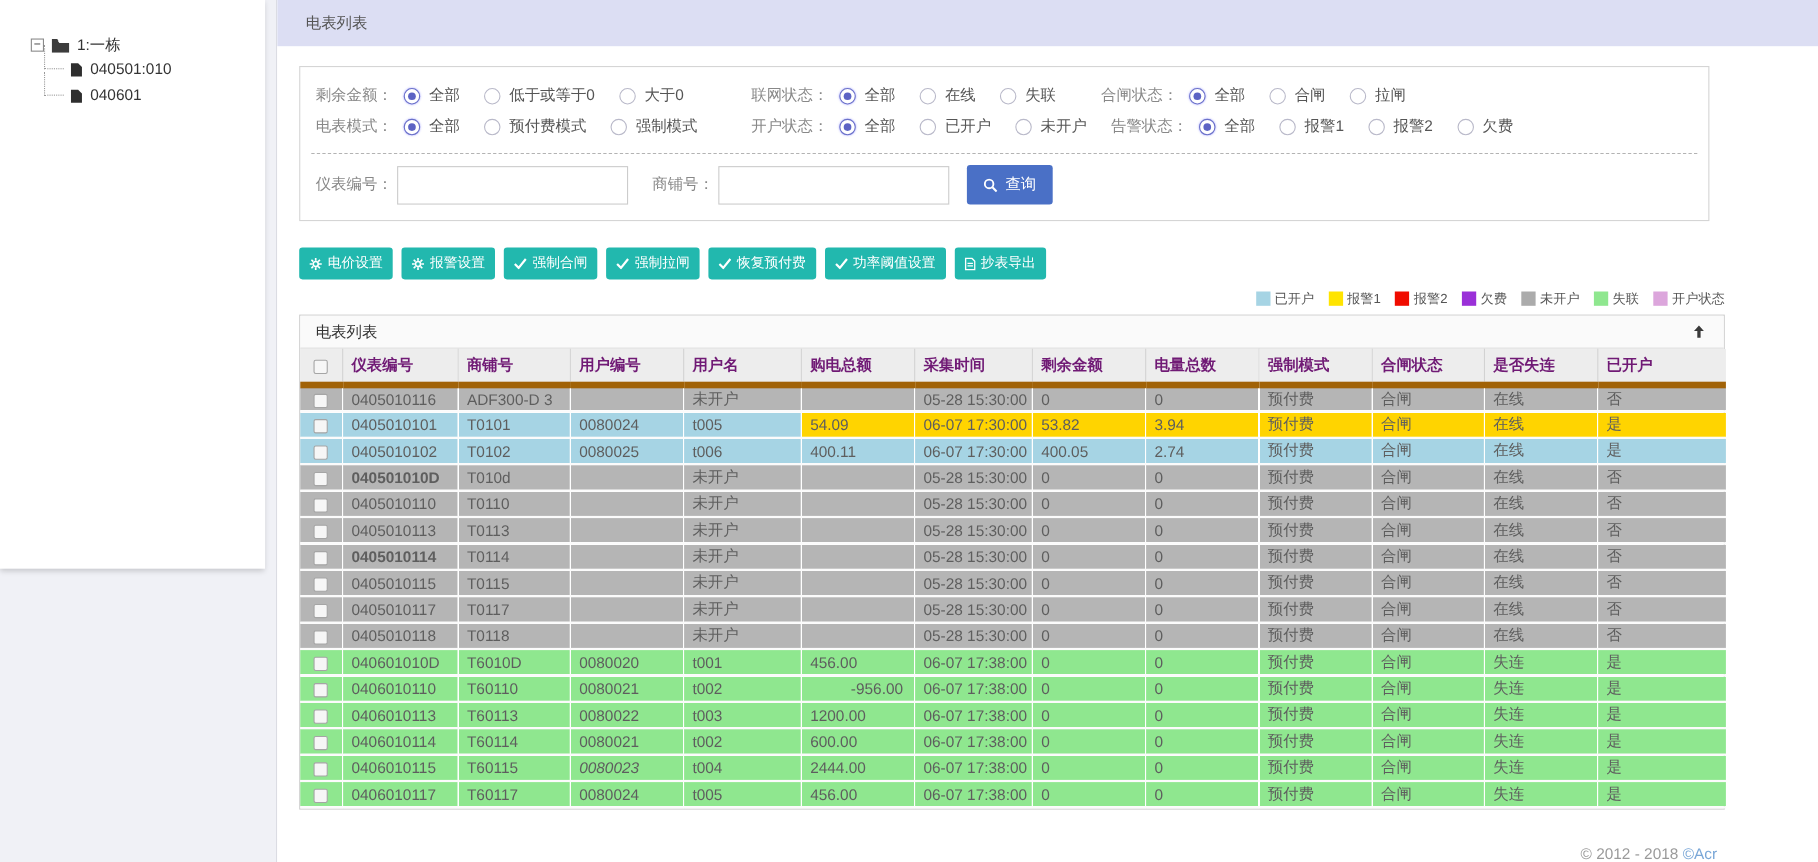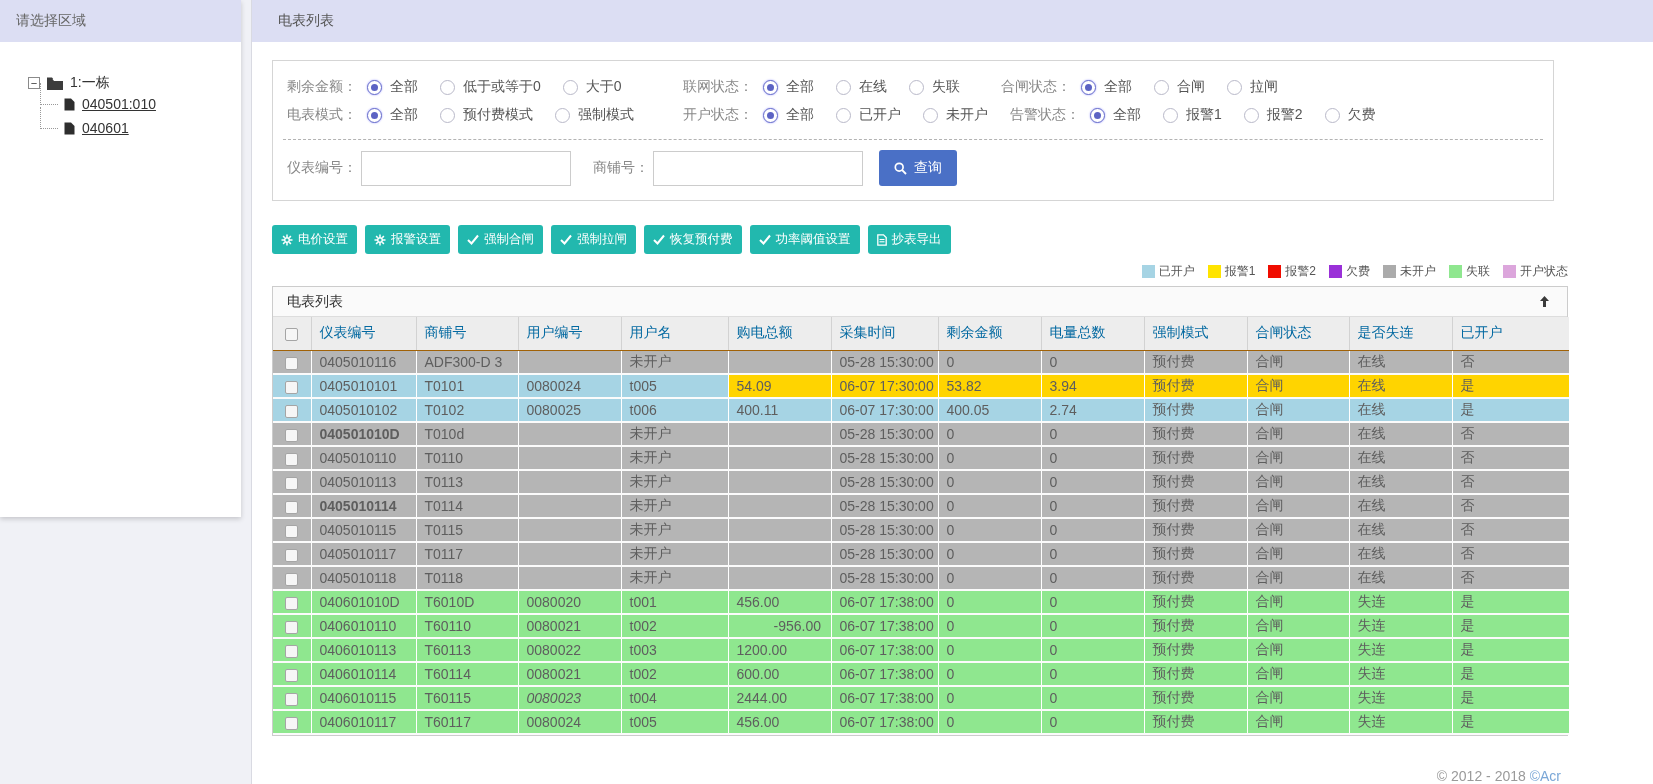--- a/index.html
+++ b/index.html
@@ -7,21 +7,21 @@
   body { font-family: "Liberation Sans", "DejaVu Sans", sans-serif; background: #fff; position: relative; }
 
   
   .left-rail { position: absolute; left: 0; top: 0; width: 252px; height: 784px; background: #f0f1f6; border-right: 1px solid #d9dae2; }
   .sidebar { position: absolute; left: 0; top: 0; width: 241px; height: 517px; background: #fff; box-shadow: 0 2px 5px rgba(0,0,0,.18); }
   .side-head { height: 42px; background: #dcdef3; display: flex; align-items: center; padding: 0 16px; color: #666; font-size: 14px; }
   .tree { padding: 32px 0 0 28px; font-size: 14px; color: #333; }
   .tree-root-row { display: flex; align-items: center; gap: 7px; }
   .minus-box { width: 12px; height: 12px; border: 1px solid #8a8a8a; background: #fff; font-size: 11px; line-height: 10px; text-align: center; color: #333; flex: 0 0 auto; cursor: pointer; }
   .tree-children { margin-left: 6px; }
-  .tree-child { position: relative; display: flex; align-items: center; gap: 7px; padding: 4px 0 4px 30px; cursor: pointer; text-decoration: underline; }
+  .tree-child { position: relative; display: flex; align-items: flex-end; gap: 7px; padding: 4px 0 4px 30px; cursor: pointer; }
   .tree-child::before { content: ""; position: absolute; left: 6px; top: -9px; height: calc(50% + 9px); width: 17px; border-left: 1px dotted #999; border-bottom: 1px dotted #999; }
   .ticon { flex: 0 0 auto; display: inline-flex; }
 
   
   .main { position: absolute; left: 252px; top: 0; width: 1401px; height: 763px; background: #fff; overflow: hidden; }
   .main-head { height: 42px; background: #dcdef3; display: flex; align-items: center; padding: 0 26px; color: #555; font-size: 14px; }
 
   .filter-box { margin: 18px 0 0 20px; width: 1282px; border: 1px solid #d5d5d5; padding: 12px 0 14px; }
   .filter-row { display: flex; align-items: center; height: 28px; padding-left: 14px; font-size: 14px; }
   .fg { display: flex; align-items: center; }
@@ -43,38 +43,37 @@
 
   .legend-row { width: 1296px; margin: 10px 0 0 20px; display: flex; justify-content: flex-end; align-items: center; gap: 13px; font-size: 12px; color: #555; height: 15px; }
   .legend-item { display: flex; align-items: center; gap: 4px; }
   .swatch { width: 13px; height: 13px; flex: 0 0 auto; }
 
   .table-panel { width: 1296px; margin: 7px 0 0 20px; border: 1px solid #ccc; }
   .panel-head { height: 30px; background: #fafafa; border-bottom: 1px solid #ddd; display: flex; align-items: center; justify-content: space-between; padding: 0 14px; font-size: 14px; color: #333; }
   .collapse-btn { background: none; border: none; cursor: pointer; display: flex; align-items: center; padding: 2px; }
 
   table.meter { width: 100%; border-collapse: collapse; table-layout: fixed; font-size: 14px; }
-  table.meter thead th { height: 33px; background: #ededed; border-right: 1px solid #d2d2d2; border-bottom: 1px solid #a16207; text-align: left; padding: 0 8px; color: #0369a1; font-weight: normal; white-space: nowrap; overflow: hidden; }
+  table.meter thead th { height: 33px; background: #ededed; border-right: 1px solid #d2d2d2; border-bottom: 6px solid #a16207; text-align: left; padding: 0 8px; color: #701a75; font-weight: bold; white-space: nowrap; overflow: hidden; }
   table.meter thead th:last-child { border-right: none; }
   table.meter tbody td { height: 24px; padding: 0 8px; color: #5e5e5e; border-right: 1px solid rgba(255,255,255,.55); border-bottom: 2px solid #fbfbfb; white-space: nowrap; overflow: hidden; }
   table.meter tbody td:last-child { border-right: none; }
   .cbcol { text-align: center !important; padding: 0 !important; }
   .cb { display: inline-block; width: 13px; height: 13px; background: #f6f6f6; border: 1px solid #a5a5a5; border-radius: 2px; vertical-align: middle; cursor: pointer; }
 
   .footer { position: absolute; left: 252px; top: 763px; width: 1401px; height: 21px; background: #fff; overflow: hidden; }
   .copyright { position: absolute; right: 92px; top: 5px; font-size: 14px; color: #9a9a9a; white-space: nowrap; }
   .copyright .brand { color: #7aa7d7; }
 </style>
 </head>
 <body>
 
 <div class="left-rail"></div>
 
 <div class="sidebar">
-  <div class="side-head">请选择区域</div>
   <div class="tree">
     <div class="tree-root-row">
       <span class="minus-box">−</span>
       <span class="ticon">
         <svg width="16" height="13" viewBox="0 0 16 13">
             <path d="M0 2 L5.5 2 L7 4 L16 4 L16 13 L0 13 Z M0 2 L0 0.5 L5 0.5 L6.2 2 Z" fill="#3c3c3c"></path>
           </svg>
       </span>
       <span>1:一栋</span>
     </div>

